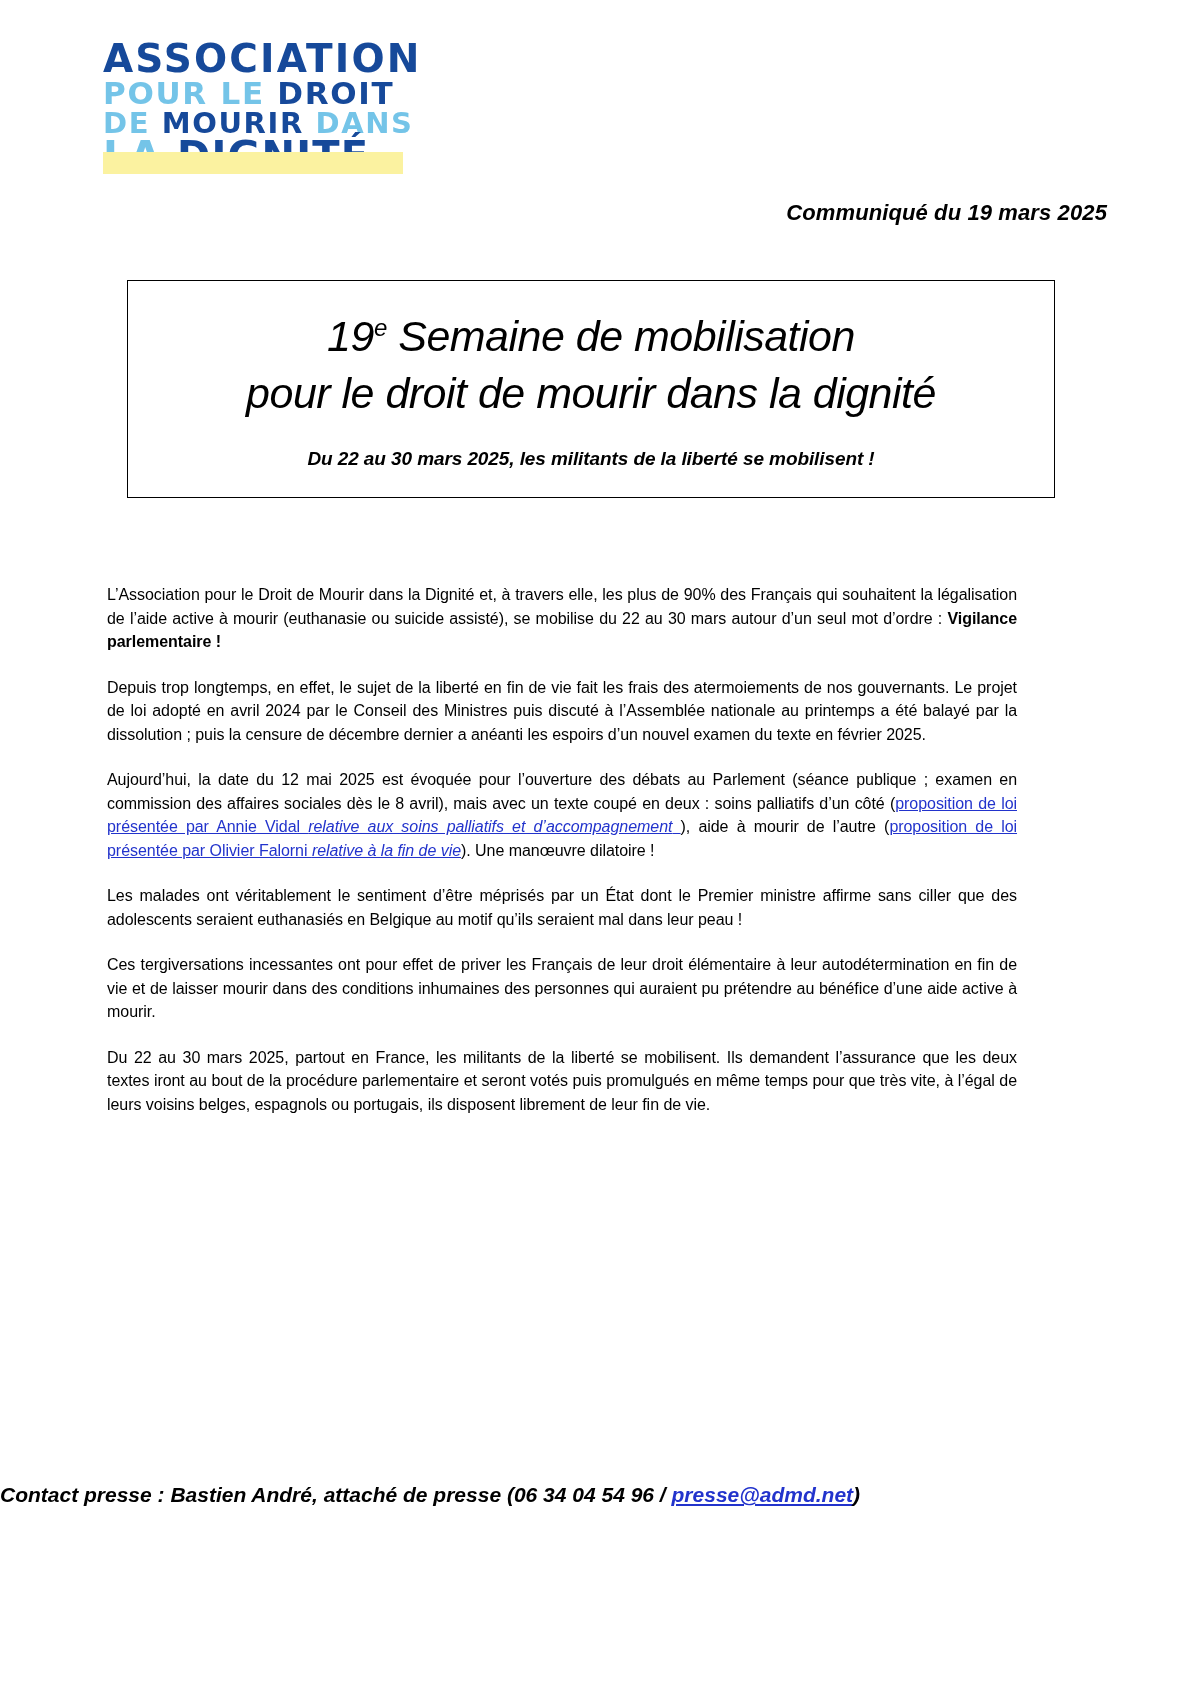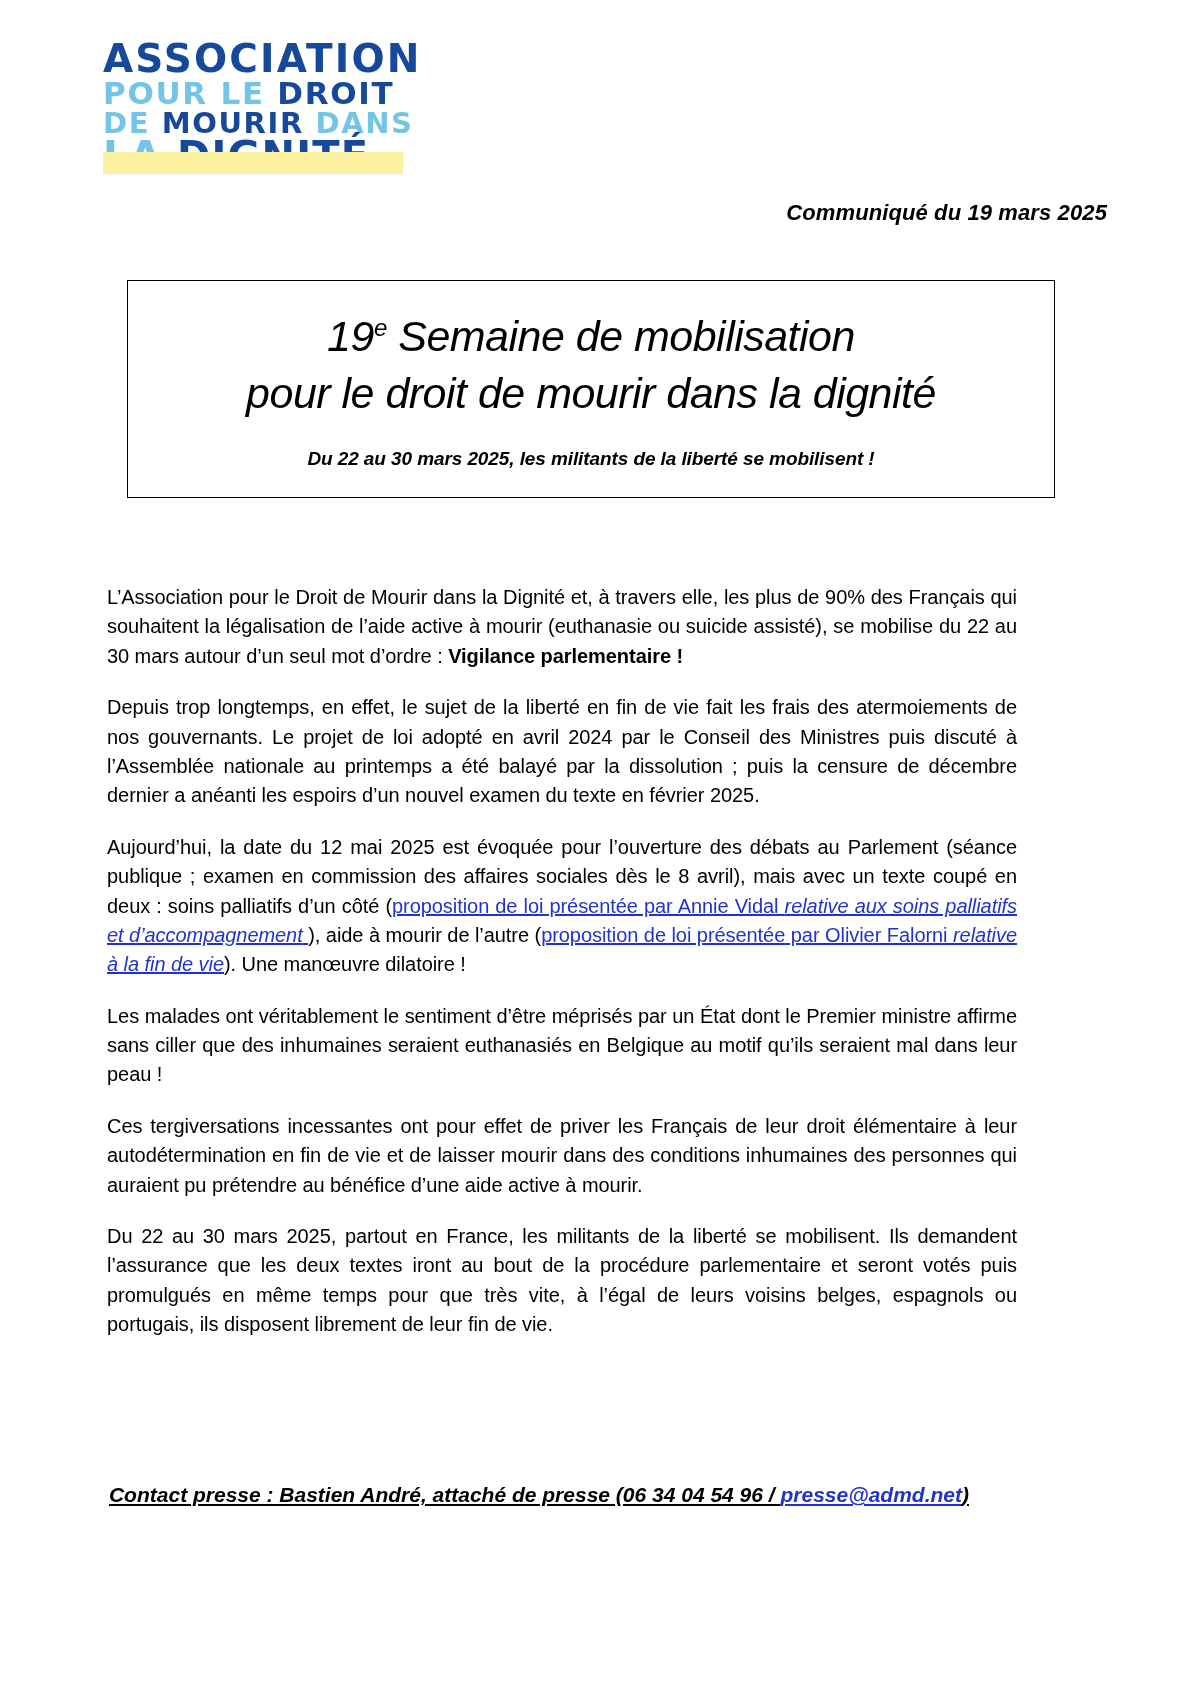--- a/index.html
+++ b/index.html
@@ -103,21 +103,21 @@
     margin: 26px 0 0 0;
     letter-spacing: -0.005em;
   }
 
   
   .body-copy {
     position: absolute;
     left: 107px;
     top: 583px;
     width: 910px;
-    font-size: 20px;
+    font-size: 16px;
     line-height: 1.47;
     text-align: justify;
     letter-spacing: -0.003em;
   }
   .body-copy p {
     margin: 0 0 22px 0;
   }
   .body-copy p:last-child { margin-bottom: 12px; }
   .b { font-weight: 700; }
   .lnk {
@@ -125,25 +125,24 @@
     text-decoration: underline;
   }
   .lnk i, i.lnk { font-style: italic; }
 
   
   .footer {
     position: absolute;
     left: 0;
     top: 1483px;
     width: 1078px;
-    text-align: center;
+    text-align: left;
     font-size: 21px;
     font-style: italic;
     font-weight: 700;
-    text-decoration: underline;
   }
   .footer .mail {
     color: #2233cc;
     text-decoration: underline;
     font-style: italic;
     font-weight: 700;
   }
 </style>
 </head>
 <body>
@@ -175,21 +174,21 @@
 </div>
 
 <div class="body-copy">
 
   <p><span>L’Association pour le Droit de Mourir dans la Dignité et, à travers elle, les plus de 90% des Français qui souhaitent la légalisation de l’aide active à mourir (euthanasie ou suicide assisté), se mobilise du 22 au 30 mars autour d’un seul mot d’ordre : </span><span class="b">Vigilance parlementaire !</span></p>
 
   <p>Depuis trop longtemps, en effet, le sujet de la liberté en fin de vie fait les frais des atermoiements de nos gouvernants. Le projet de loi adopté en avril 2024 par le Conseil des Ministres puis discuté à l’Assemblée nationale au printemps a été balayé par la dissolution ; puis la censure de décembre dernier a anéanti les espoirs d’un nouvel examen du texte en février 2025.</p>
 
   <p><span>Aujourd’hui, la date du 12 mai 2025 est évoquée pour l’ouverture des débats au Parlement (séance publique ; examen en commission des affaires sociales dès le 8 avril), mais avec un texte coupé en deux : soins palliatifs d’un côté (</span><a class="lnk" href="#"><span>proposition de loi présentée par Annie Vidal </span><i>relative aux soins palliatifs et d’accompagnement</i> </a><span>), aide à mourir de l’autre (</span><a class="lnk" href="#"><span>proposition de loi présentée par Olivier Falorni </span><i>relative à la fin de vie</i></a><span>). Une manœuvre dilatoire !</span></p>
 
-  <p>Les malades ont véritablement le sentiment d’être méprisés par un État dont le Premier ministre affirme sans ciller que des inhumaines seraient euthanasiés en Belgique au motif qu’ils seraient mal dans leur peau !</p>
+  <p>Les malades ont véritablement le sentiment d’être méprisés par un État dont le Premier ministre affirme sans ciller que des adolescents seraient euthanasiés en Belgique au motif qu’ils seraient mal dans leur peau !</p>
 
   <p>Ces tergiversations incessantes ont pour effet de priver les Français de leur droit élémentaire à leur autodétermination en fin de vie et de laisser mourir dans des conditions inhumaines des personnes qui auraient pu prétendre au bénéfice d’une aide active à mourir.</p>
 
   <p>Du 22 au 30 mars 2025, partout en France, les militants de la liberté se mobilisent. Ils demandent l’assurance que les deux textes iront au bout de la procédure parlementaire et seront votés puis promulgués en même temps pour que très vite, à l’égal de leurs voisins belges, espagnols ou portugais, ils disposent librement de leur fin de vie.</p>
 
 </div>
 
 <div class="footer">
   <span>Contact presse : Bastien André, attaché de presse (06 34 04 54 96 / </span><a class="mail" href="#">presse@admd.net</a><span>)</span>
 </div>

